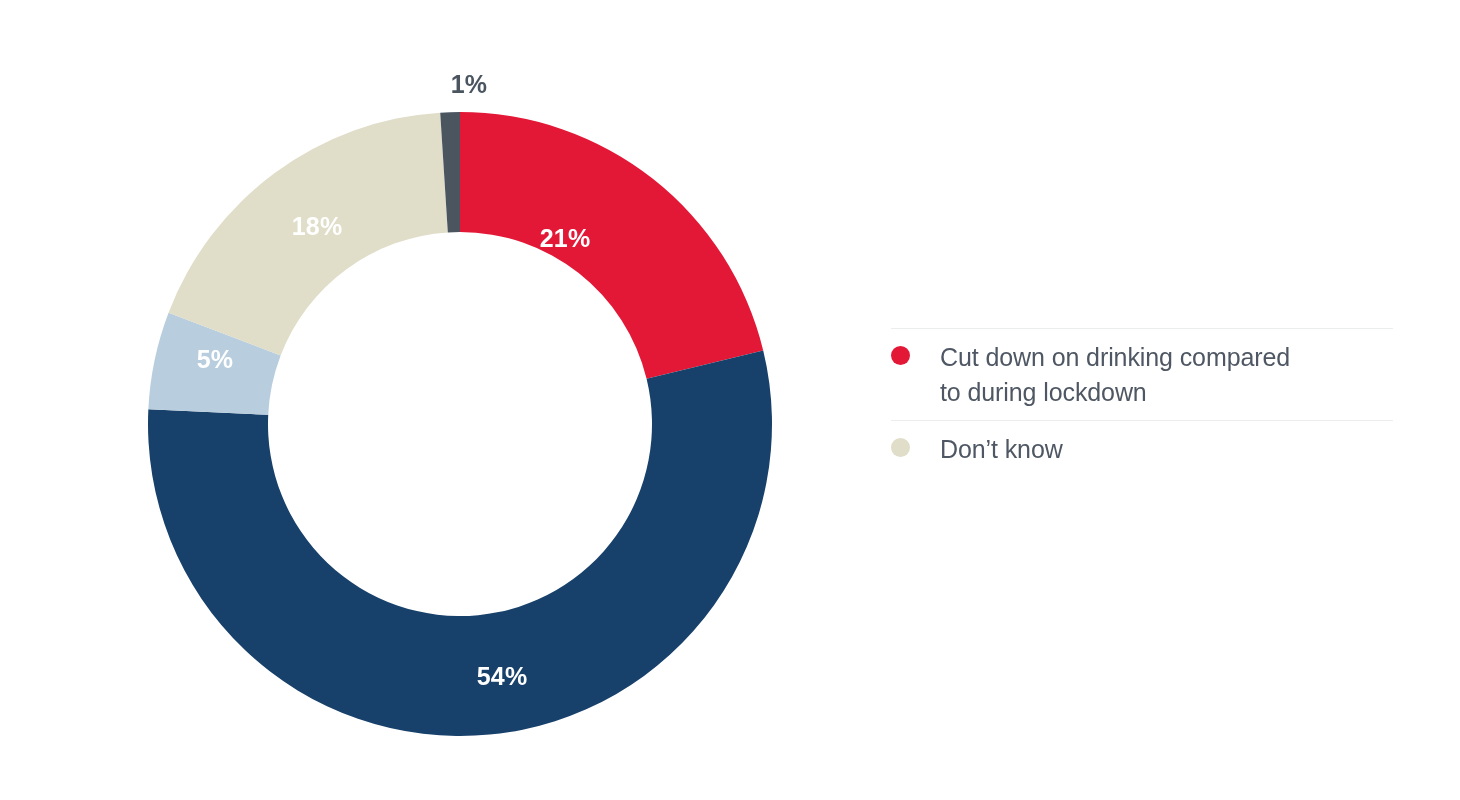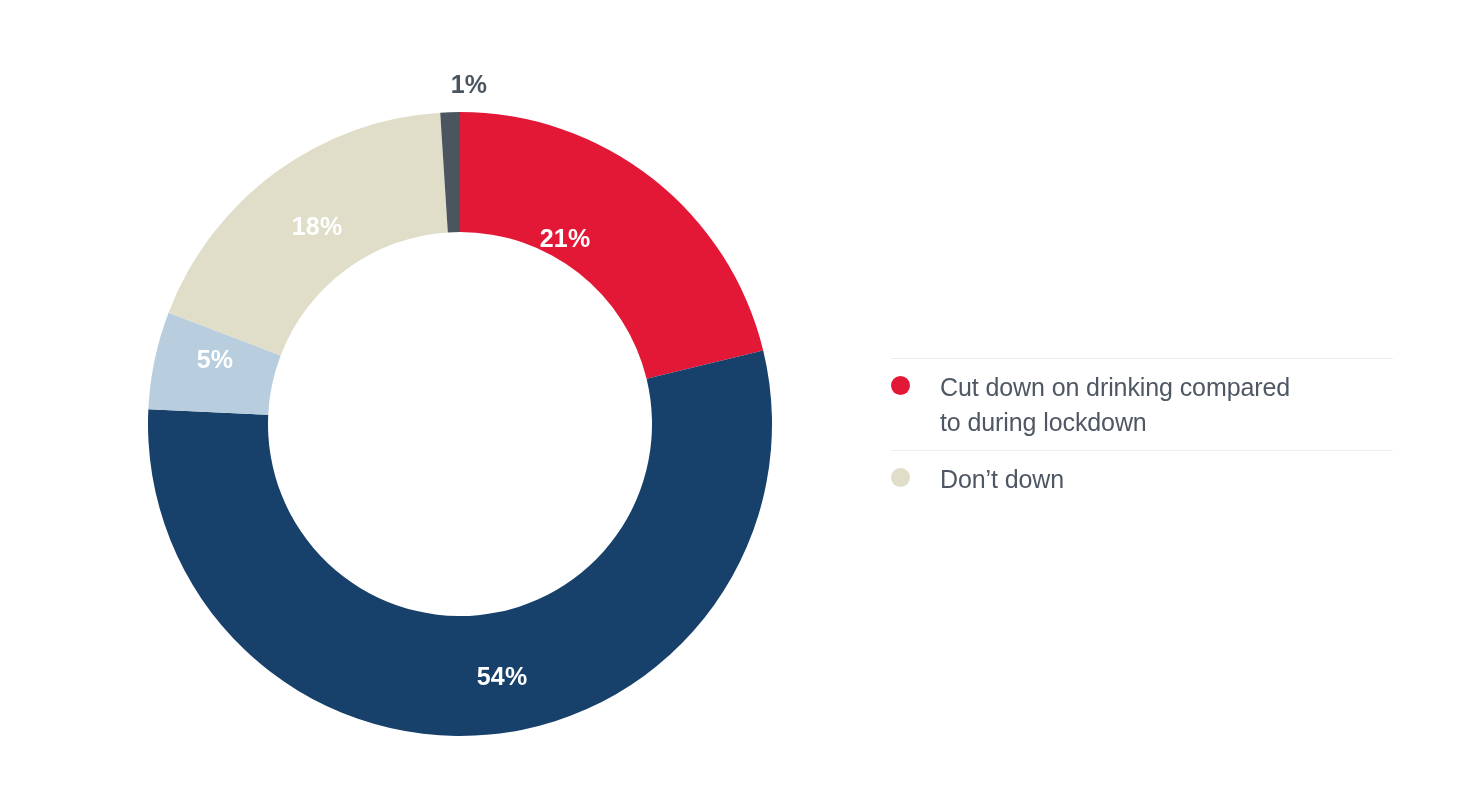--- a/index.html
+++ b/index.html
@@ -47,21 +47,21 @@
     fill: #ffffff;
   }
   .slice-label.outside {
     fill: #4a5560;
   }
 
   
   #legend {
     position: absolute;
     left: 891px;
-    top: 358px;
+    top: 328px;
     width: 502px;
   }
   .legend-item {
     position: relative;
     display: flex;
     align-items: flex-start;
     border-top: 1px solid #eceded;
     padding: 11px 0 11px 0;
     min-height: 28px;
   }
@@ -109,17 +109,17 @@
   </div>
 
   <div id="legend">
     <div class="legend-item">
       <span class="legend-swatch" style="background: rgb(227, 24, 55);"></span>
       <span class="legend-label">Cut down on drinking compared
 to during lockdown</span>
     </div>
     <div class="legend-item">
       <span class="legend-swatch" style="background: rgb(224, 221, 201);"></span>
-      <span class="legend-label">Don’t down</span>
+      <span class="legend-label">Don’t know</span>
     </div>
   </div>
 
 </div>
 
 </body></html>

